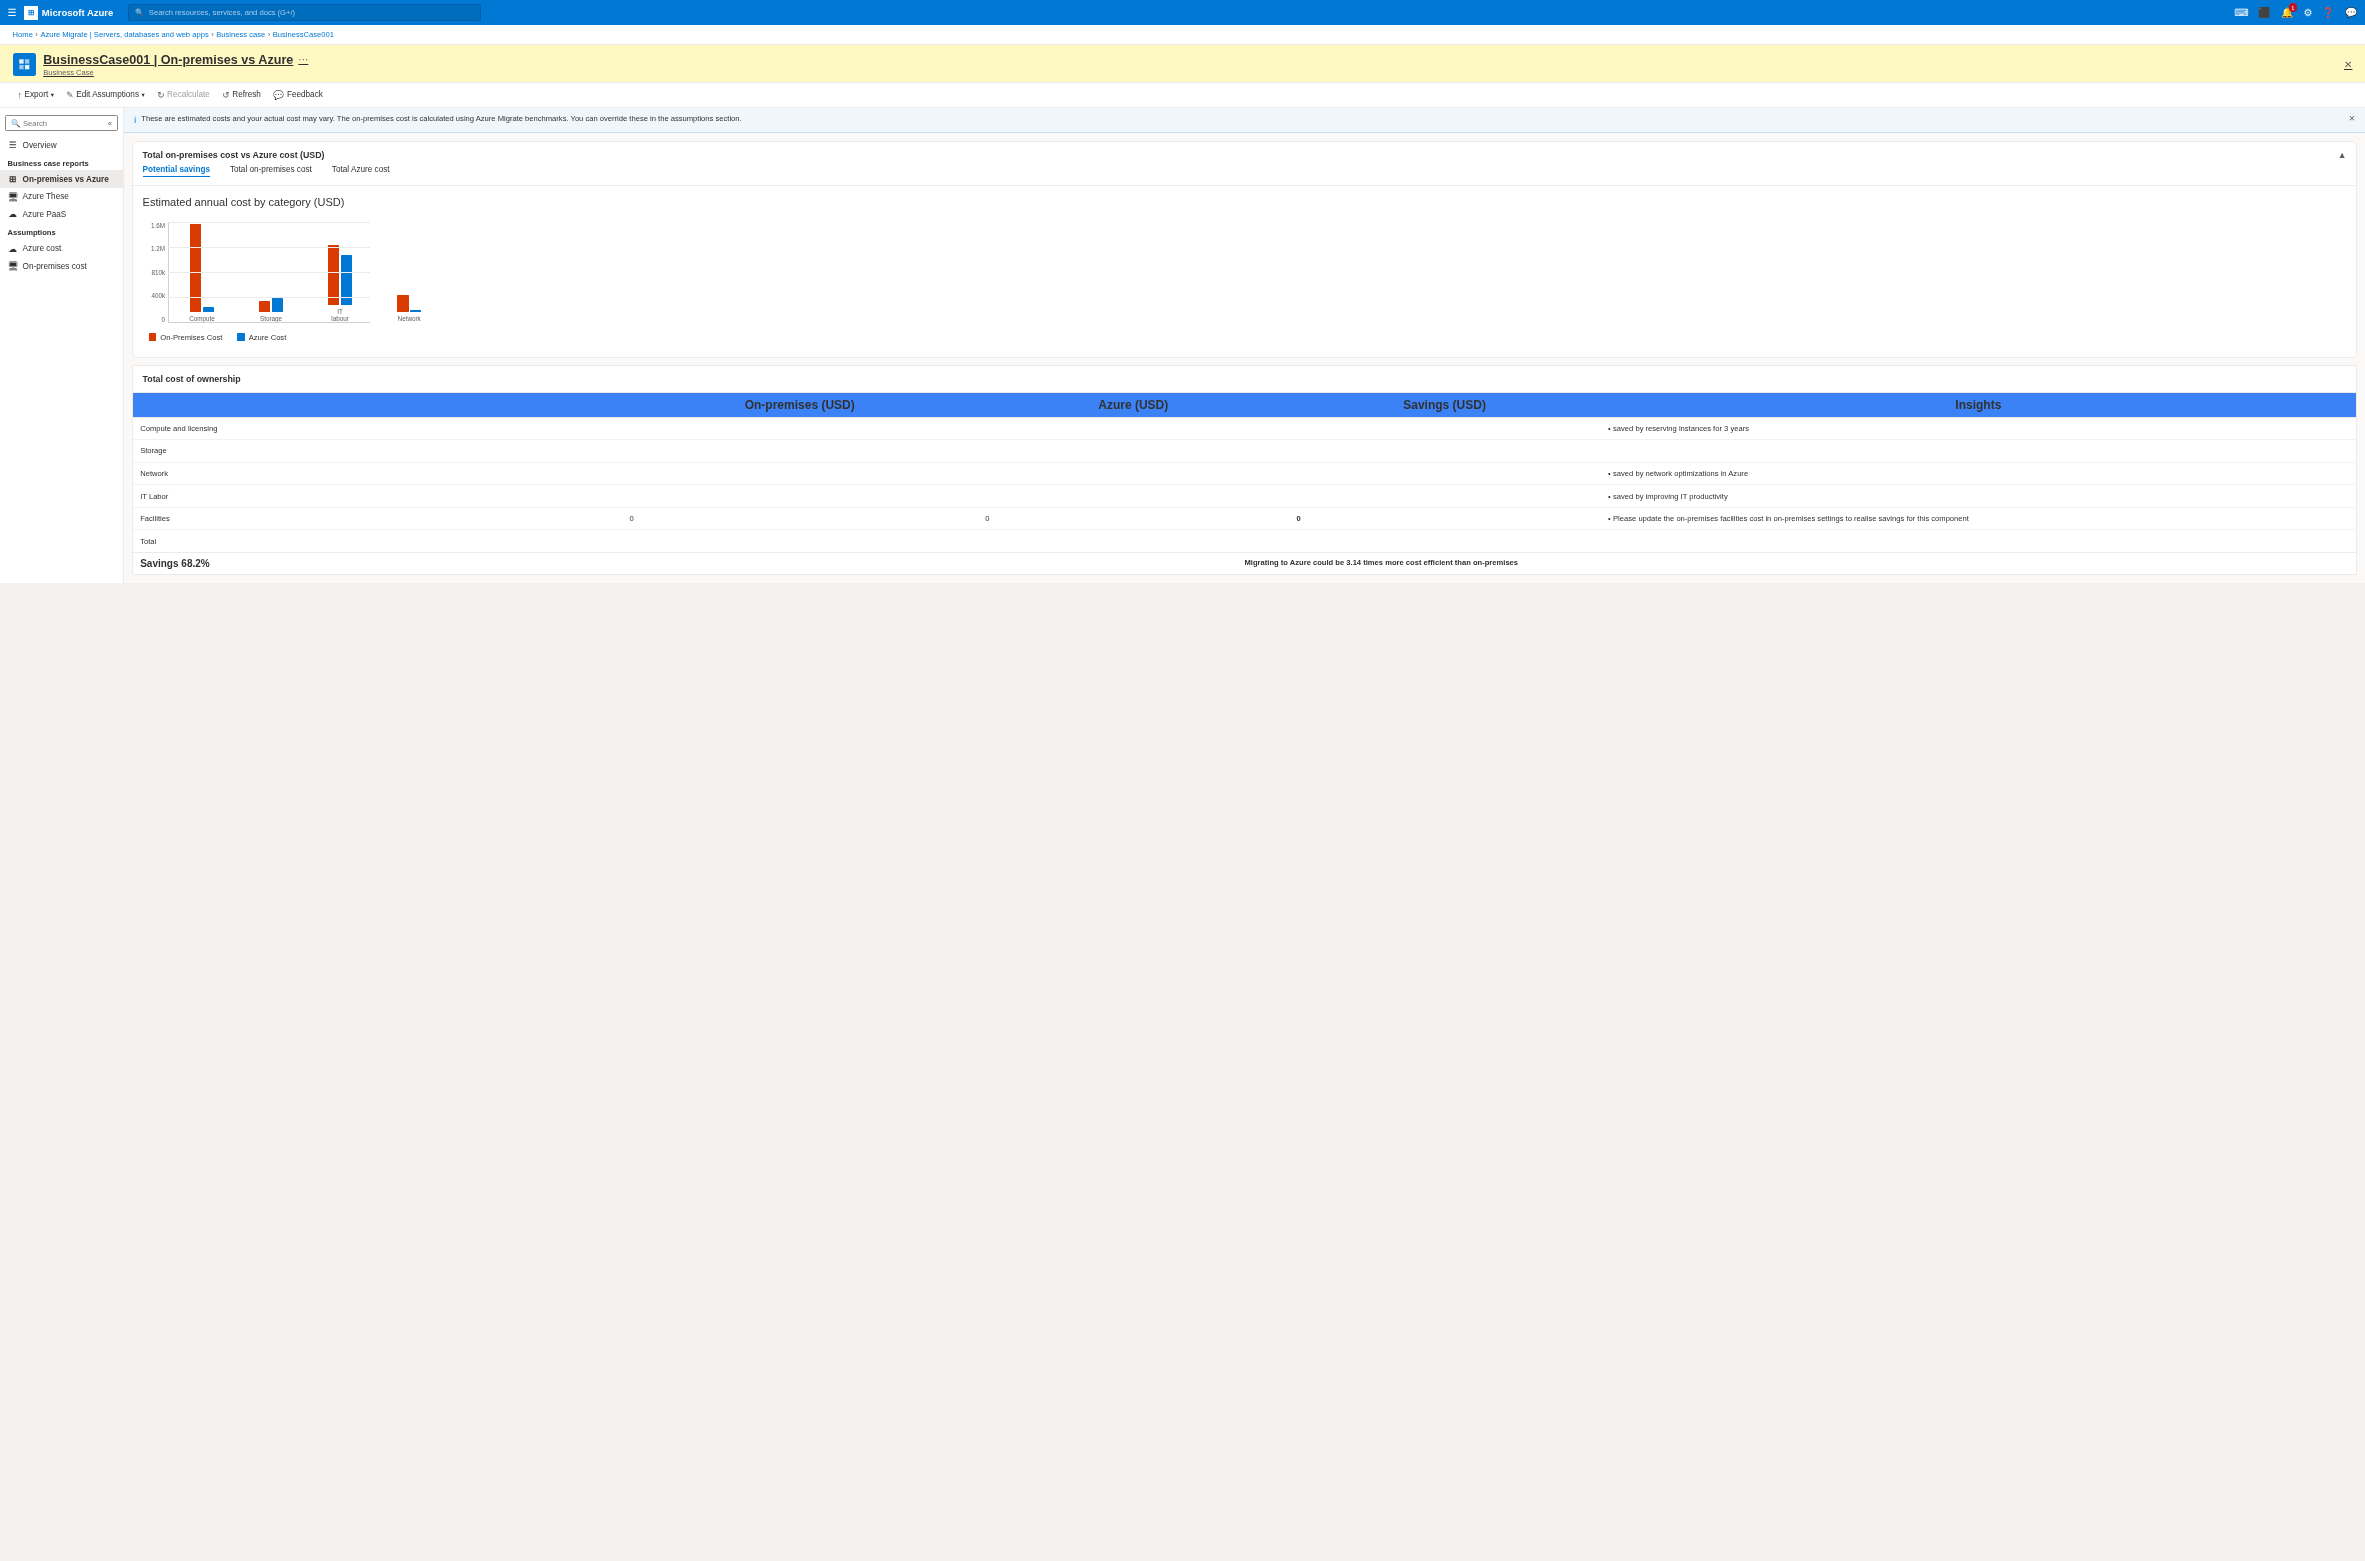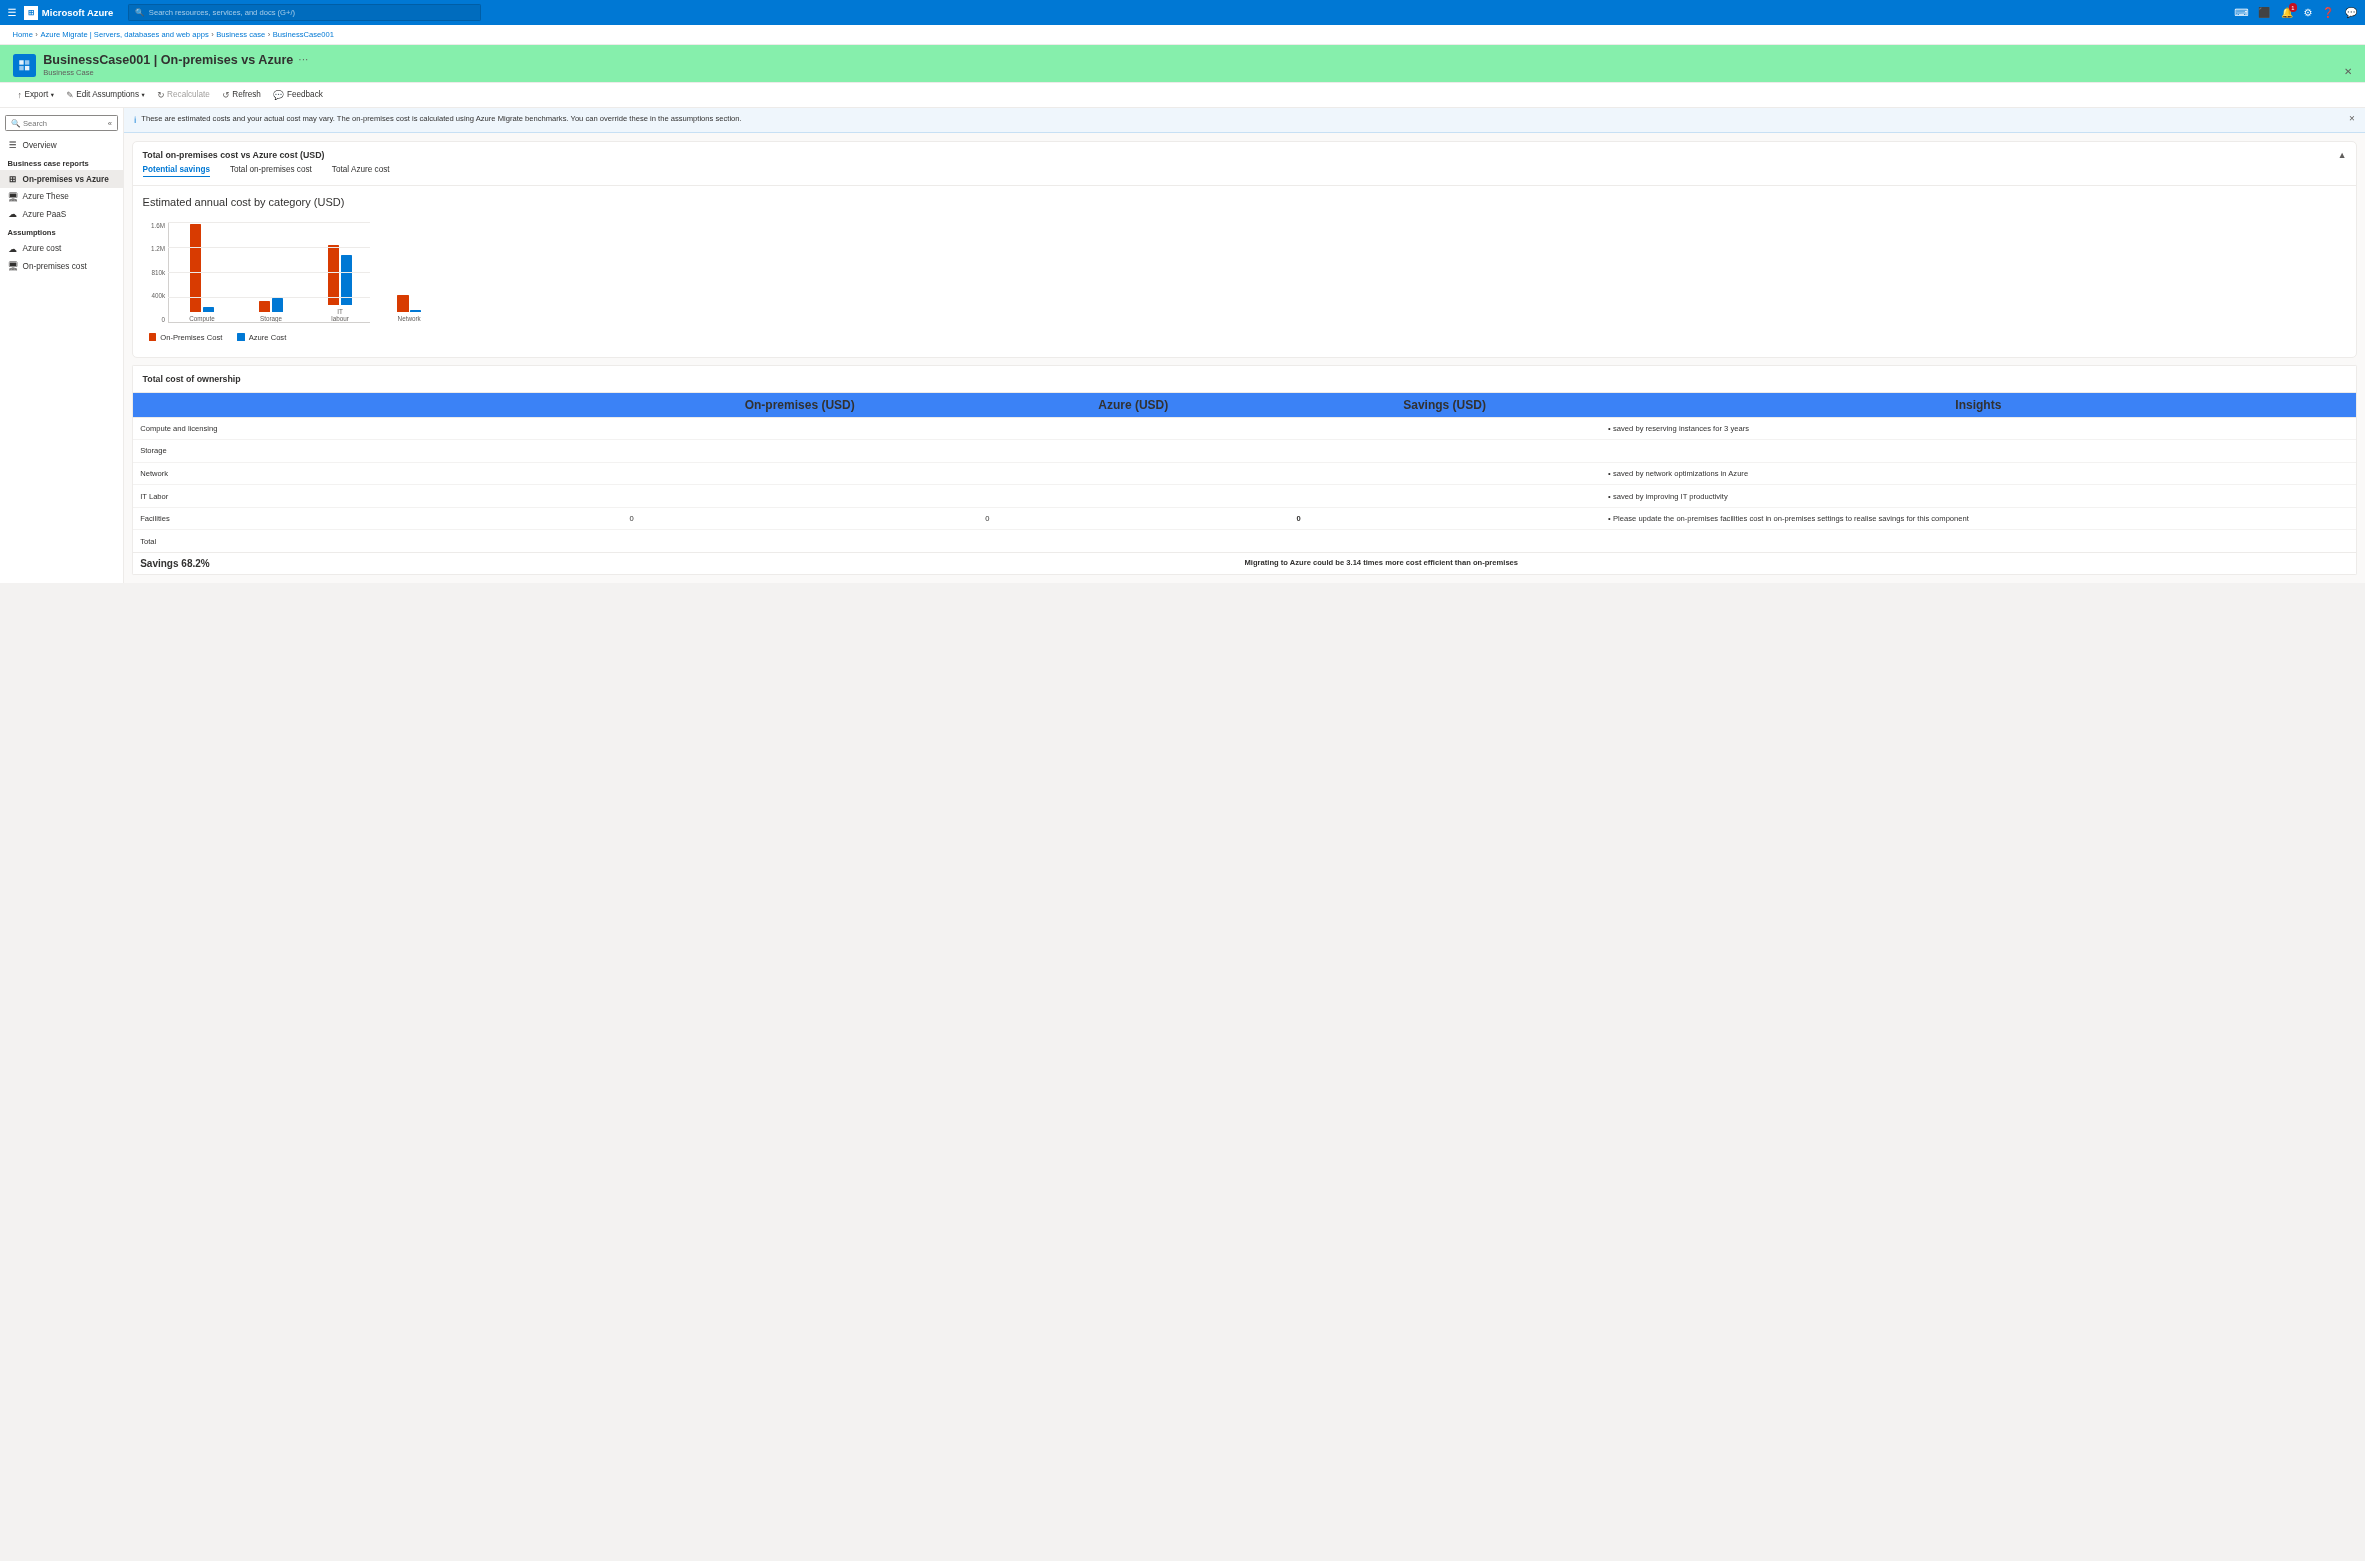--- a/index.html
+++ b/index.html
@@ -58,26 +58,27 @@
       display: flex;
       align-items: center;
       gap: 2.5px;
       border-bottom: 0.6px solid #edebe9;
     }
     .breadcrumb-sep { color: #605e5c; }
     .breadcrumb-current { color: #0078d4; }
 
     
     .page-header {
-      background: #86efac;
+      background: #fef9c3;
       padding: 7.6px 12.6px 5px 12.6px;
       border-bottom: 0.6px solid #edebe9;
       display: flex;
-      align-items: flex-end;
+      align-items: center;
       gap: 7.6px;
+      text-decoration: underline;
     }
     .page-header-icon {
       width: 23px;
       height: 23px;
       background: #0078d4;
       border-radius: 2.5px;
       display: flex;
       align-items: center;
       justify-content: center;
       color: white;

